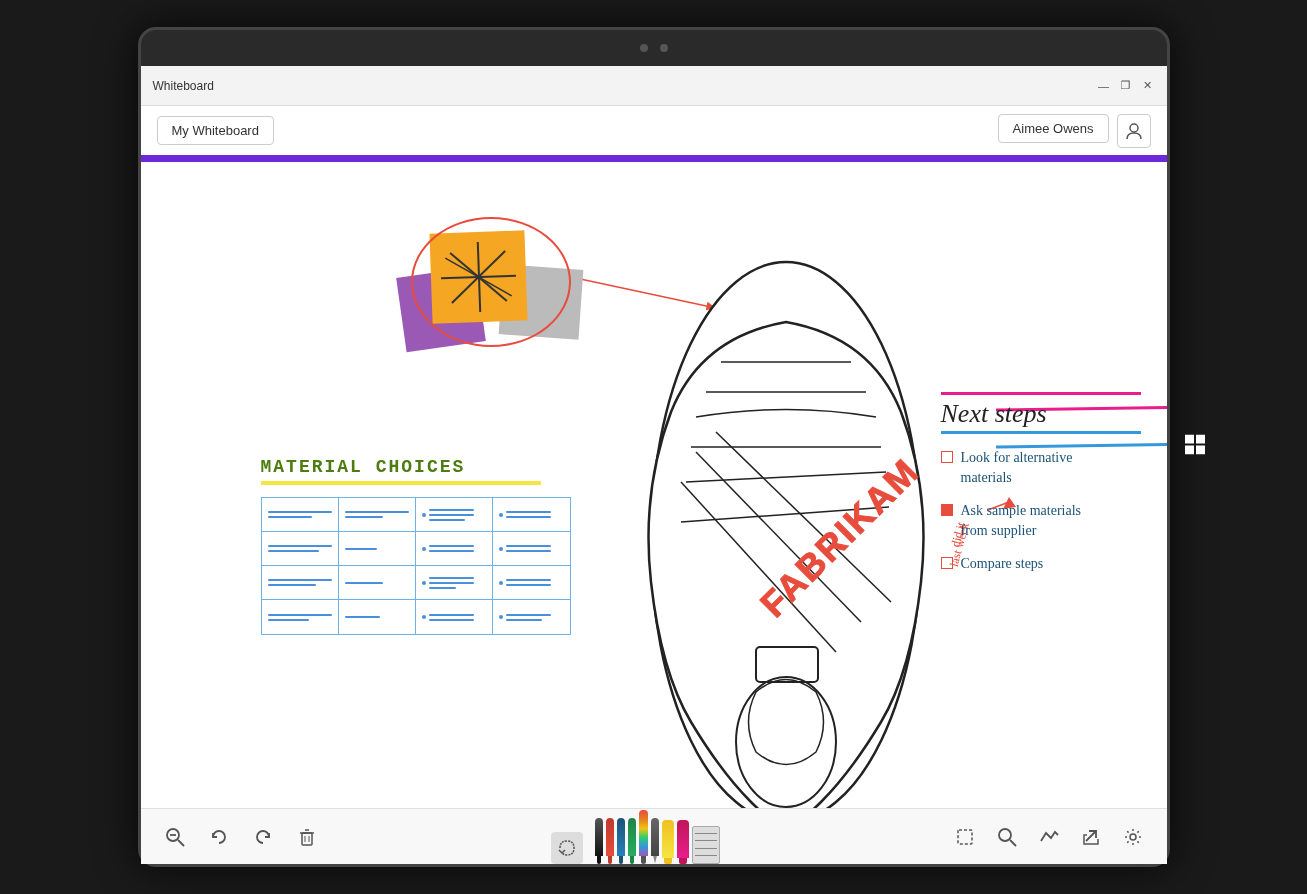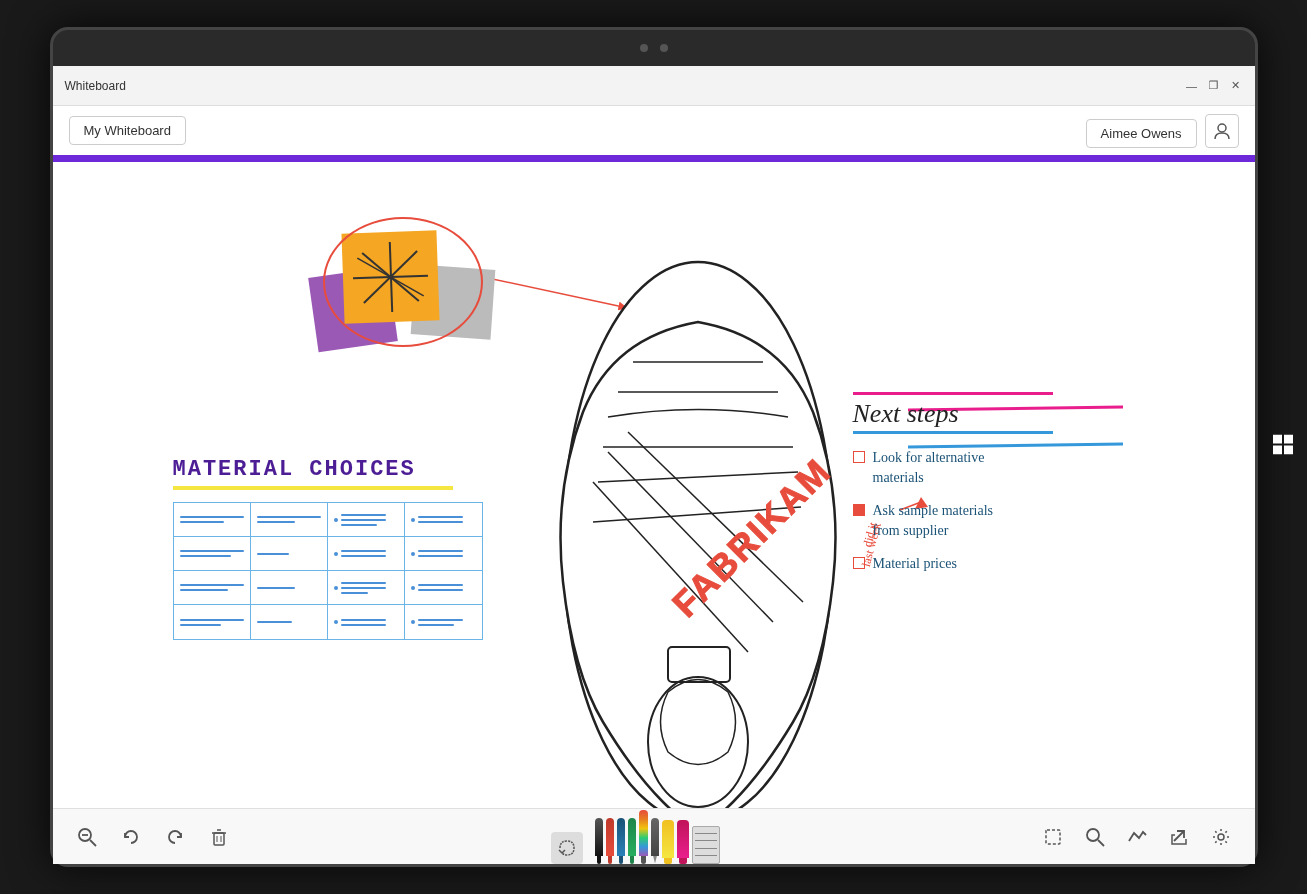--- a/index.html
+++ b/index.html
@@ -7,21 +7,21 @@
       background: #1a1a1a;
       display: flex;
       justify-content: center;
       align-items: center;
       width: 1307px;
       height: 894px;
       font-family: 'Segoe UI', Arial, sans-serif;
       overflow: hidden;
     }
     .device-frame {
-      width: 1208px;
+      width: 1032px;
       height: 840px;
       background: #2c2c2c;
       border-radius: 18px;
       border: 3px solid #444;
       display: flex;
       flex-direction: column;
       position: relative;
       box-shadow: 0 0 40px rgba(0,0,0,0.8);
     }
     .device-top-bar {
@@ -86,21 +86,21 @@
       border-radius: 4px;
       padding: 6px 14px;
       font-size: 13px;
       background: #fff;
       cursor: pointer;
       color: #333;
     }
     .toolbar-right {
       margin-left: auto;
       display: flex;
-      align-items: flex-end;
+      align-items: flex-start;
       gap: 8px;
     }
     .user-name-btn {
       border: 1px solid #ccc;
       border-radius: 4px;
       padding: 6px 14px;
       font-size: 13px;
       background: #fff;
       cursor: pointer;
       color: #333;
@@ -157,22 +157,22 @@
       border-radius: 50%;
       z-index: 5;
     }
     
     .material-choices {
       position: absolute;
       top: 295px; left: 120px;
     }
     .material-title {
       font-family: 'Courier New', monospace;
-      font-size: 22px;
-      color: #4c1d95;
+      font-size: 18px;
+      color: #4d7c0f;
       letter-spacing: 2px;
       font-weight: bold;
       text-transform: uppercase;
     }
     .material-underline {
       height: 4px;
       background: #f5e642;
       margin-top: 4px;
       width: 280px;
     }
@@ -528,21 +528,21 @@
           <div class="next-steps-text">Look for alternative<br>materials</div>
         </div>
 
         <div class="next-steps-item">
           <div class="checkbox checked"></div>
           <div class="next-steps-text">Ask sample materials<br>from supplier</div>
         </div>
 
         <div class="next-steps-item">
           <div class="checkbox"></div>
-          <div class="next-steps-text">Material prices</div>
+          <div class="next-steps-text">Compare steps</div>
         </div>
       </div>
 
     </div>
 
     <div class="bottom-toolbar">
 
       <div class="toolbar-left-tools">
         <div class="tool-icon">
           <svg width="20" height="20" viewBox="0 0 20 20">

